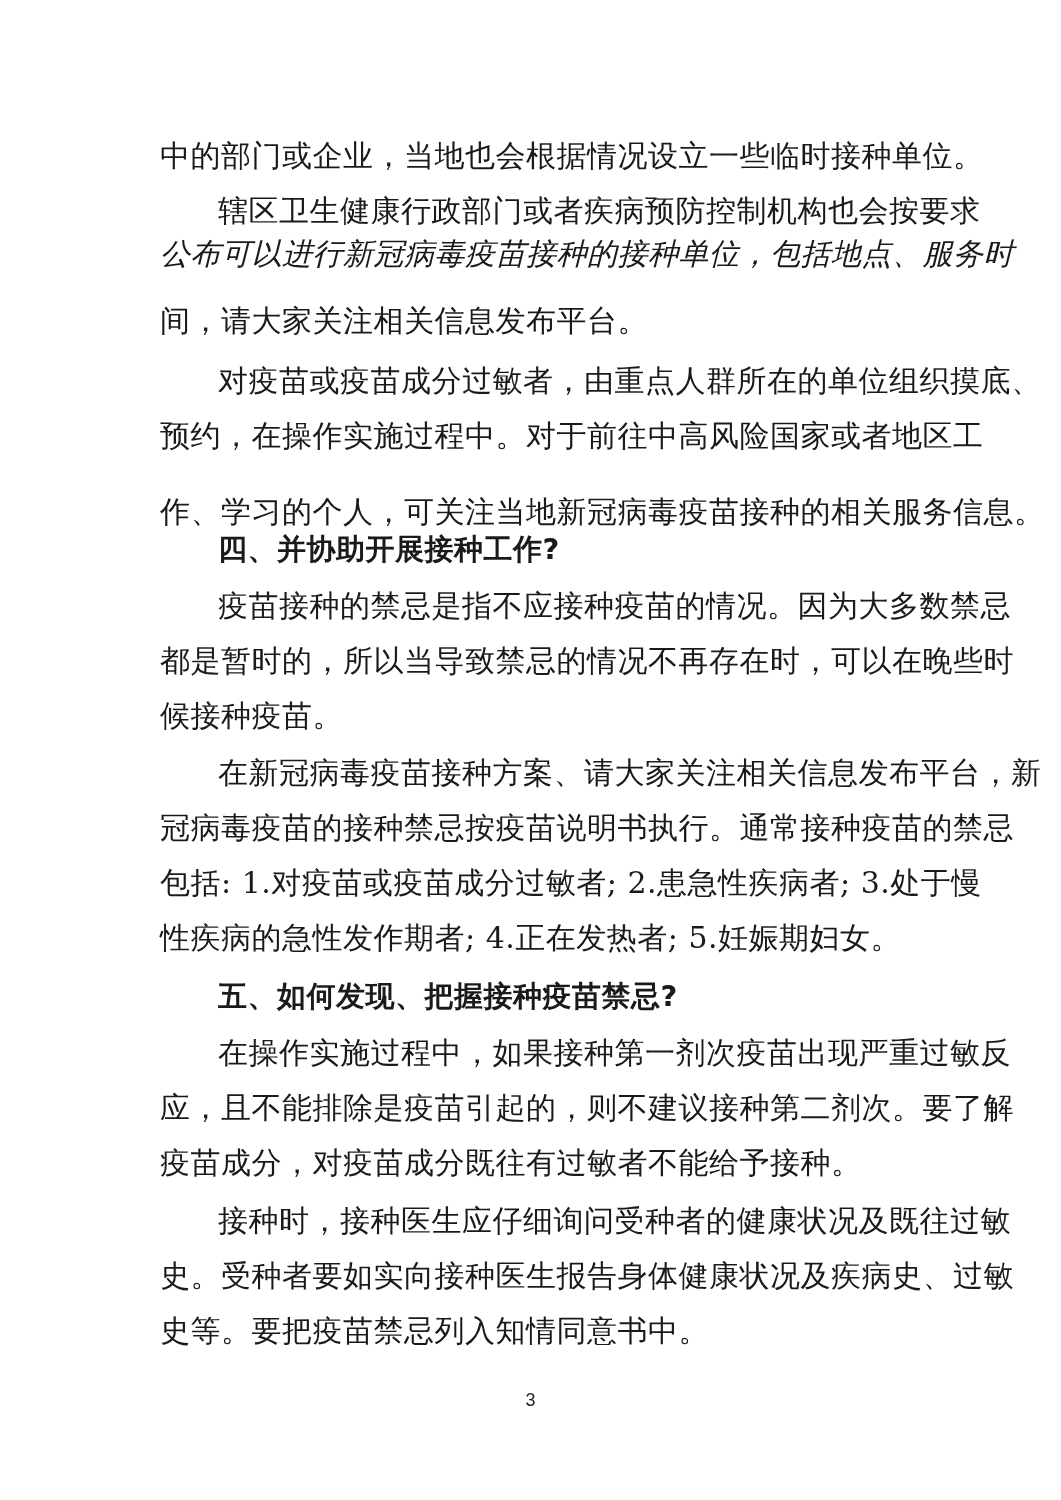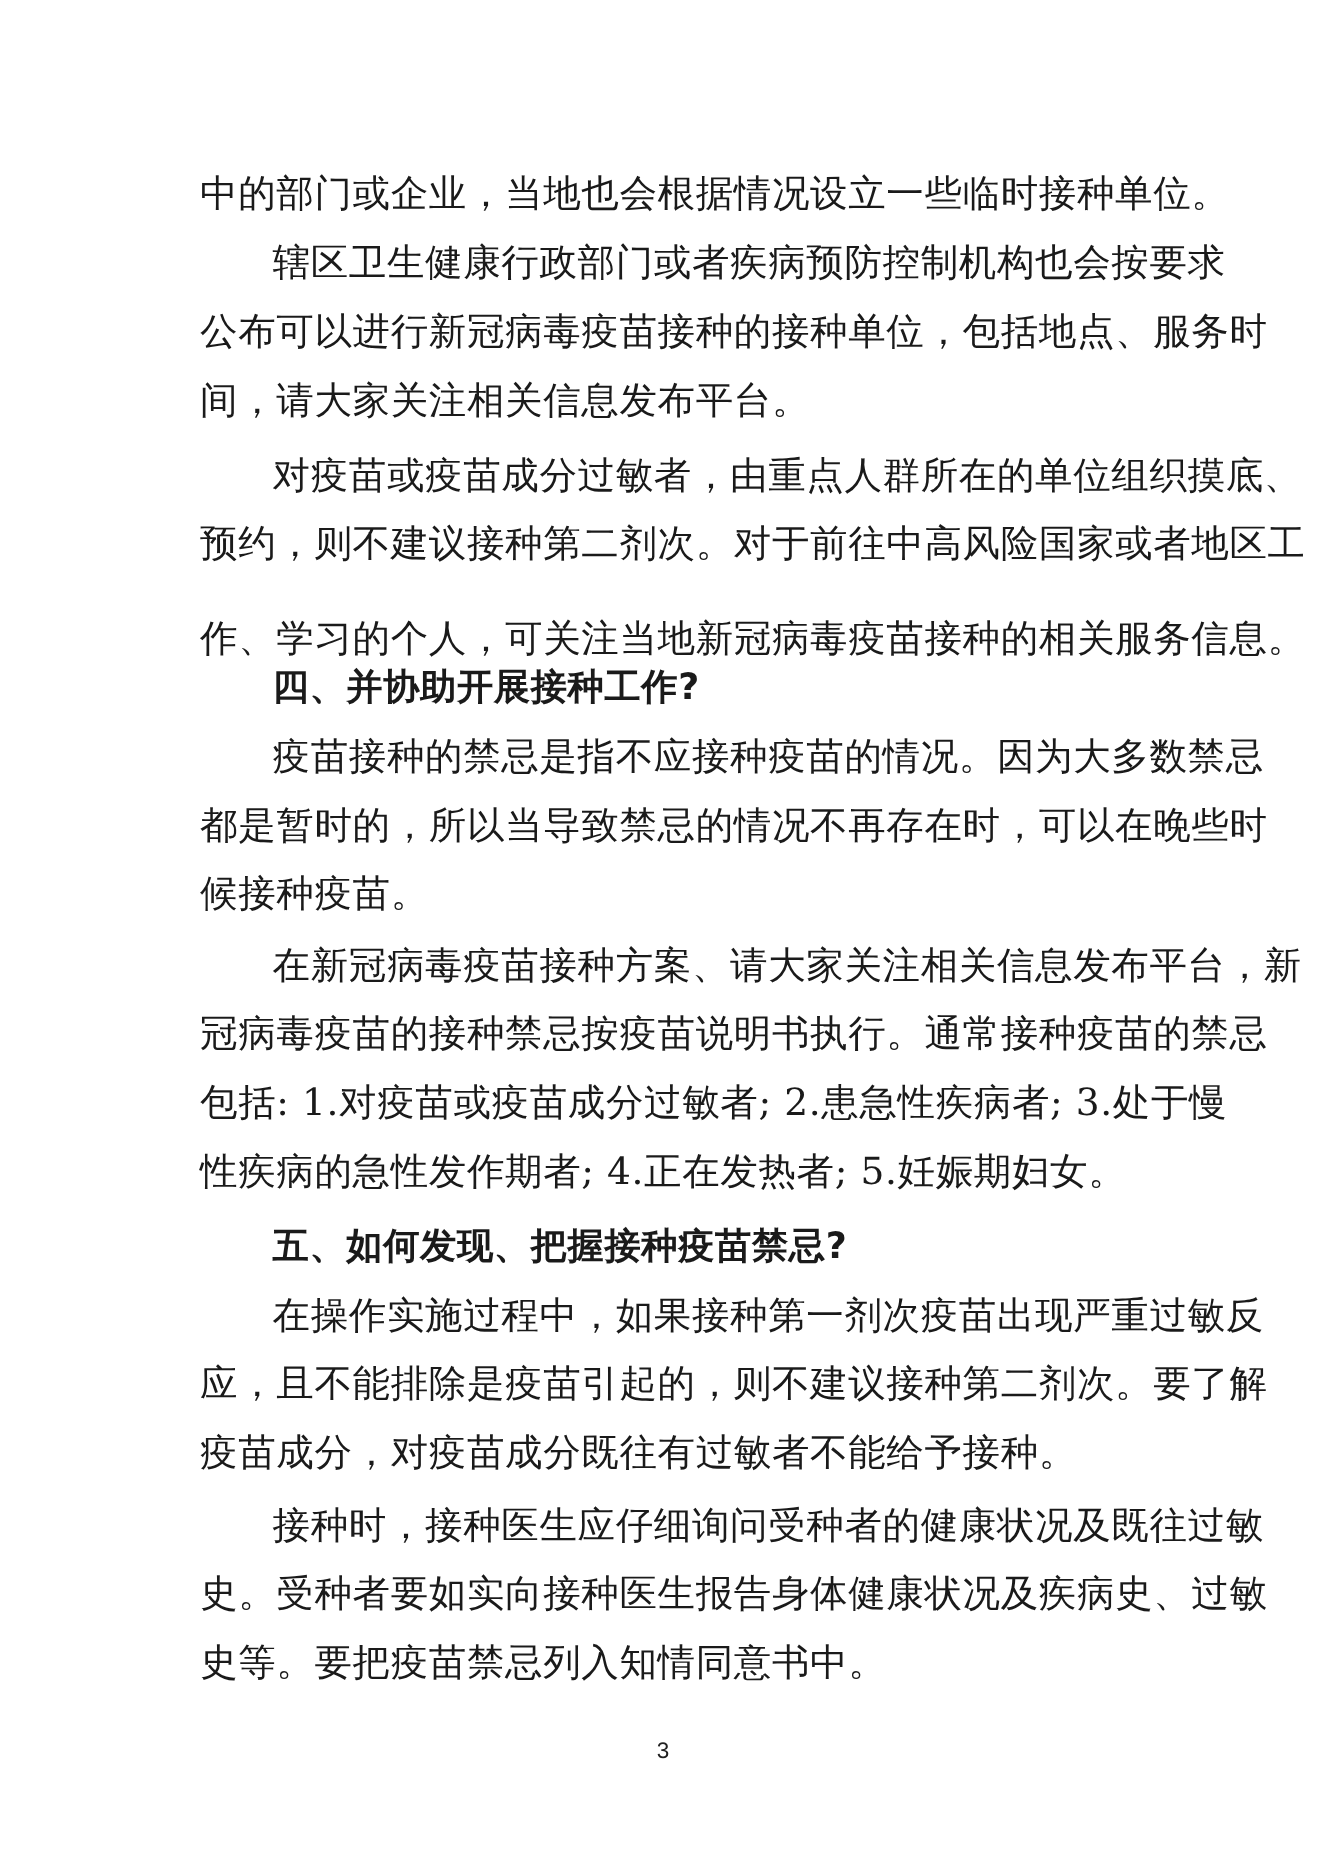--- a/index.html
+++ b/index.html
@@ -21,24 +21,24 @@
       font-size: 18px; font-family: "Liberation Sans", sans-serif; color: #222;
     }
   </style>
 </head>
 <body>
 
 <div class="page">
   <div id="lines">
       <div class="line" style="top: 138px;">中的部门或企业，当地也会根据情况设立一些临时接种单位。</div>
       <div class="line indent" style="top: 193px;">辖区卫生健康行政部门或者疾病预防控制机构也会按要求</div>
-      <div class="line" style="top: 248px;">公布可以进行新冠病毒疫苗接种的接种单位，包括地点、服务时</div>
+      <div class="line" style="top: 236px; font-style: italic;">公布可以进行新冠病毒疫苗接种的接种单位，包括地点、服务时</div>
       <div class="line" style="top: 303px;">间，请大家关注相关信息发布平台。</div>
       <div class="line indent" style="top: 363px;">对疫苗或疫苗成分过敏者，由重点人群所在的单位组织摸底、</div>
-      <div class="line" style="top: 418px;">预约，则不建议接种第二剂次。对于前往中高风险国家或者地区工</div>
+      <div class="line" style="top: 418px;">预约，在操作实施过程中。对于前往中高风险国家或者地区工</div>
       <div class="line" style="top: 473px; margin-top: 21px;">作、学习的个人，可关注当地新冠病毒疫苗接种的相关服务信息。</div>
       <div class="line indent heading" style="top: 531px;">四、并协助开展接种工作?</div>
       <div class="line indent" style="top: 588px;">疫苗接种的禁忌是指不应接种疫苗的情况。因为大多数禁忌</div>
       <div class="line" style="top: 643px;">都是暂时的，所以当导致禁忌的情况不再存在时，可以在晚些时</div>
       <div class="line" style="top: 698px;">候接种疫苗。</div>
       <div class="line indent" style="top: 755px;">在新冠病毒疫苗接种方案、请大家关注相关信息发布平台，新</div>
       <div class="line" style="top: 810px;">冠病毒疫苗的接种禁忌按疫苗说明书执行。通常接种疫苗的禁忌</div>
       <div class="line" style="top: 865px;">包括: 1.对疫苗或疫苗成分过敏者; 2.患急性疾病者; 3.处于慢</div>
       <div class="line" style="top: 920px;">性疾病的急性发作期者; 4.正在发热者; 5.妊娠期妇女。</div>
       <div class="line indent heading" style="top: 978px;">五、如何发现、把握接种疫苗禁忌?</div>

